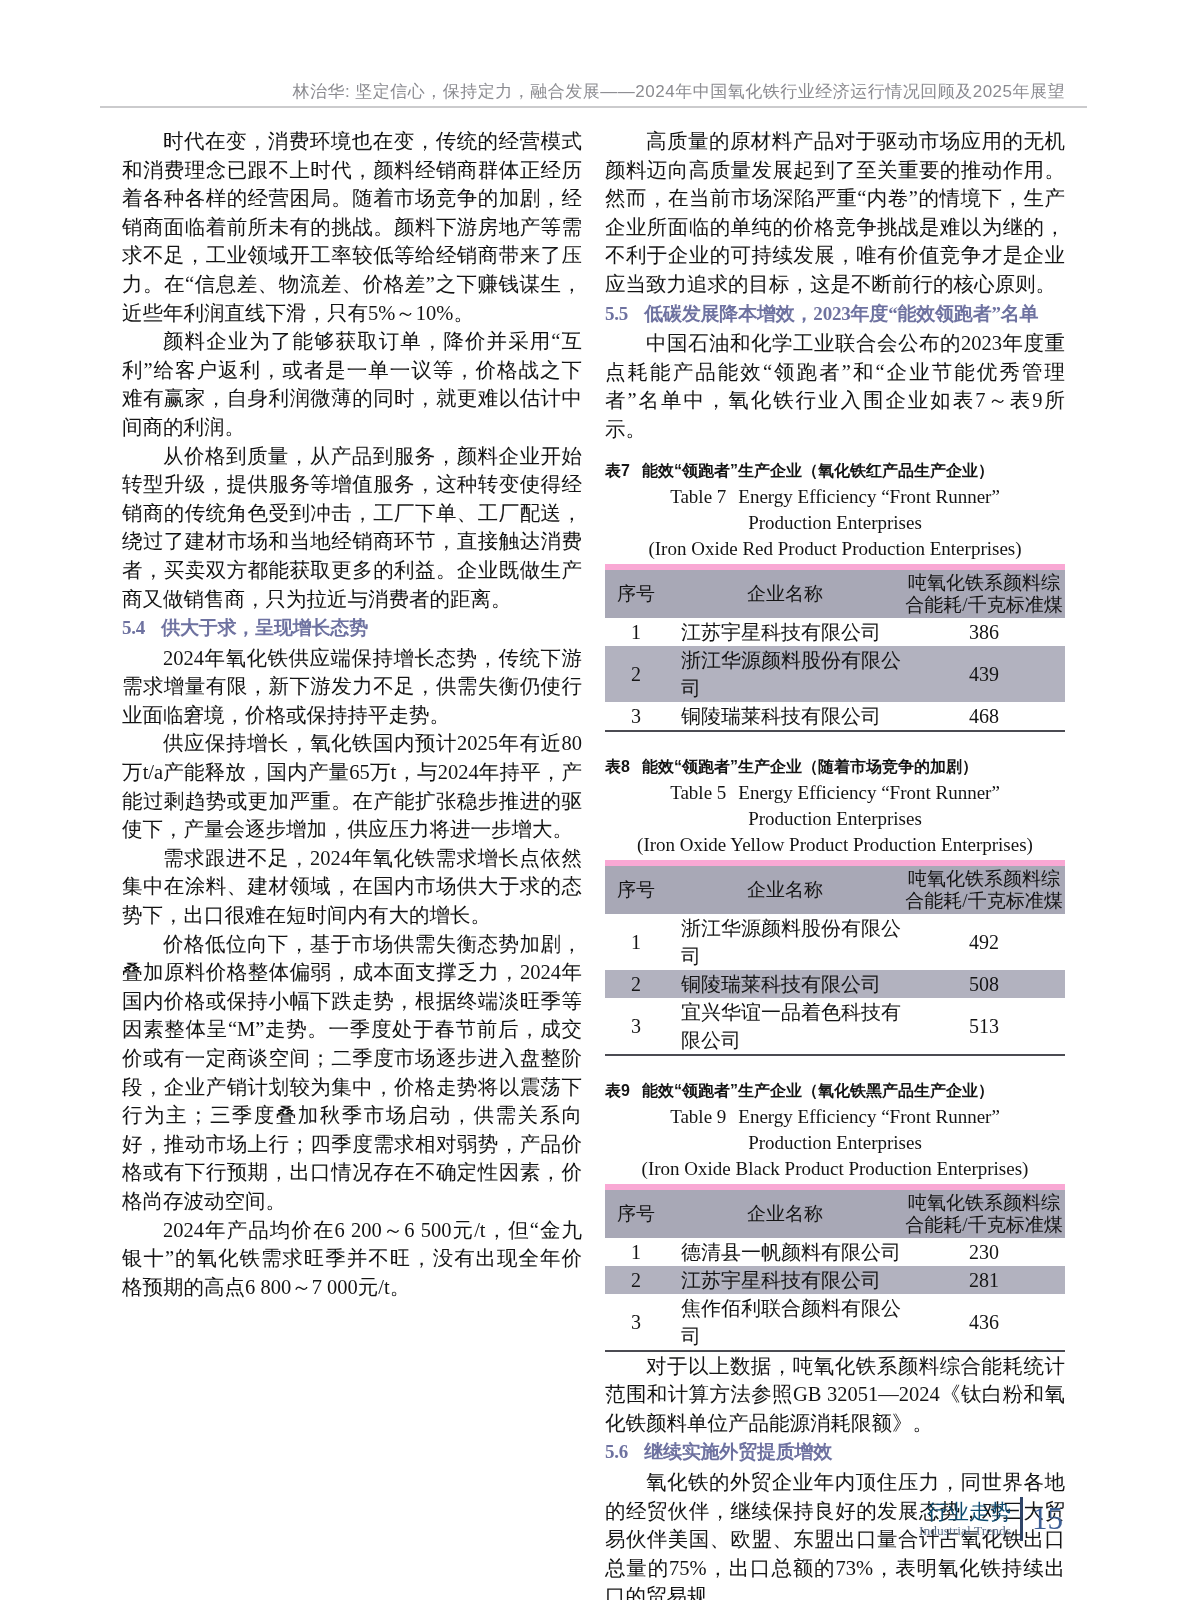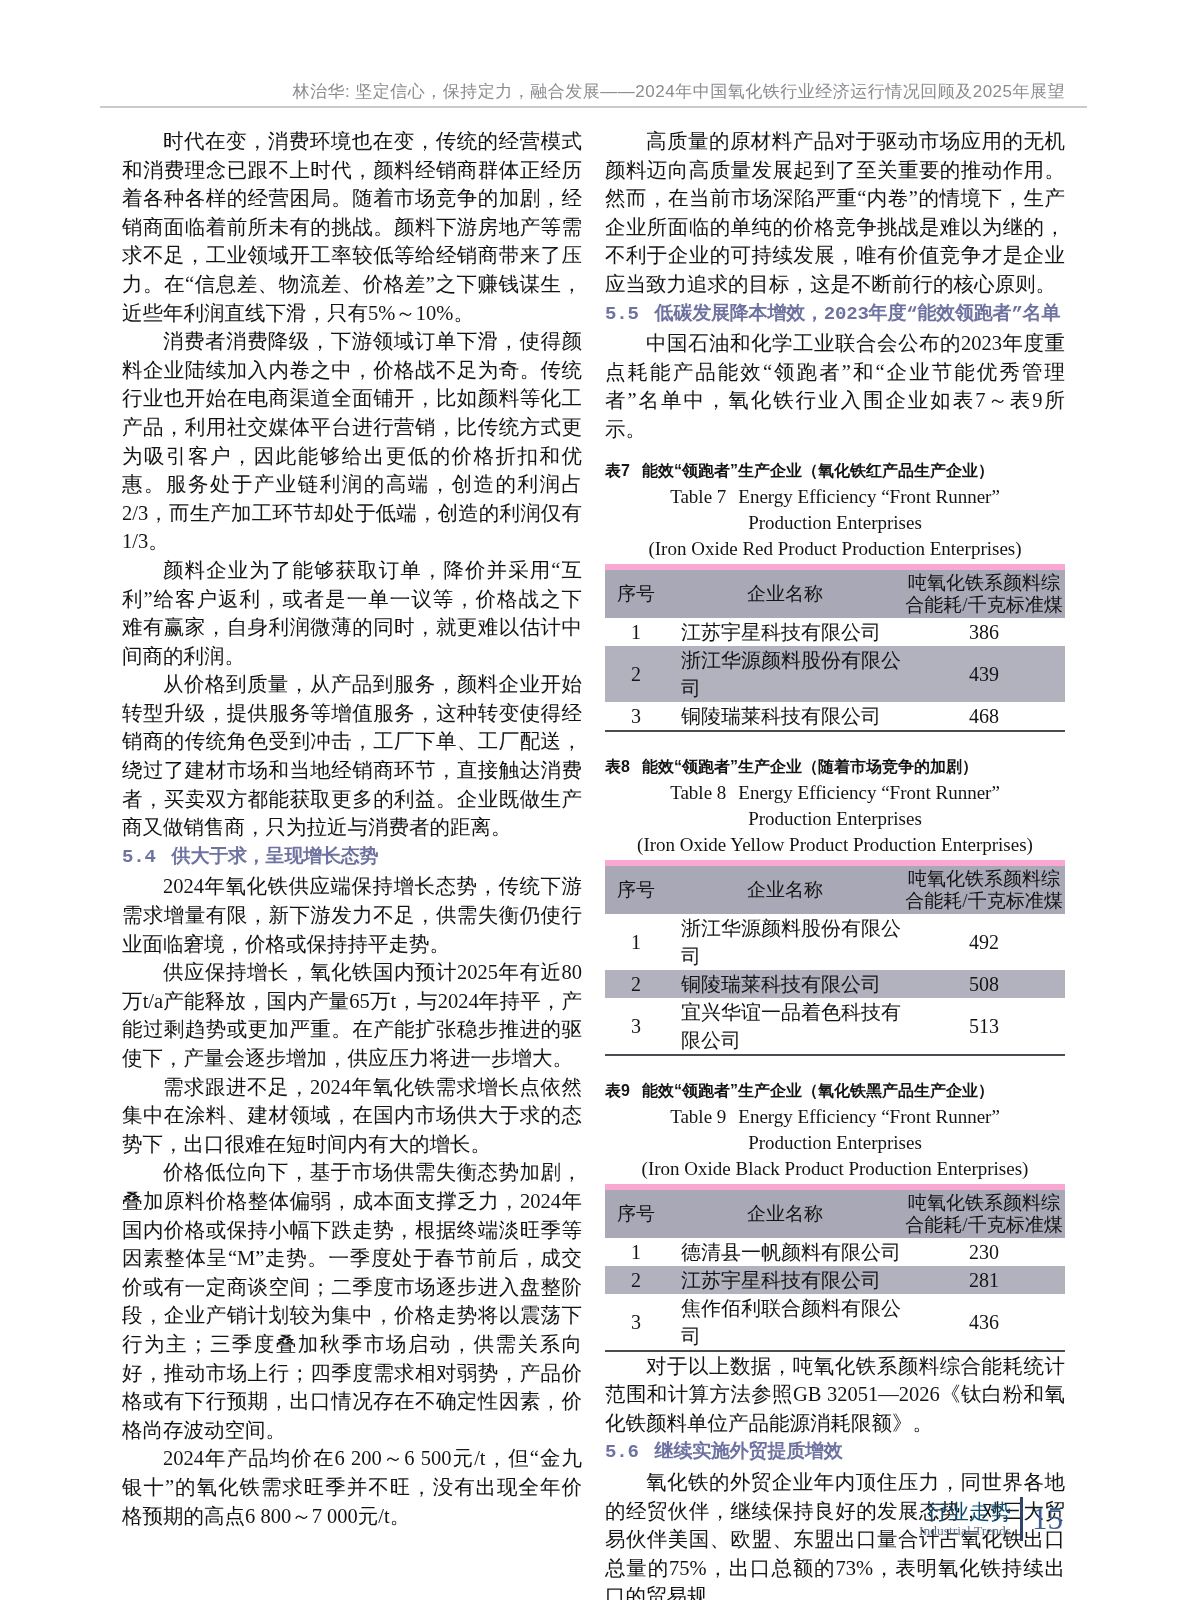--- a/index.html
+++ b/index.html
@@ -12,21 +12,21 @@
     text-align:right; font-family:Liberation Sans, sans-serif;
     font-size:17px; color:#8b8b90; letter-spacing:0.5px; white-space:nowrap;
   }
   .head-rule { position:absolute; top:106px; left:100px; right:100px; height:2px; background:#cbcbcd; }
 
   .content { position:absolute; top:127px; left:122px; width:943px; display:flex; gap:23px; }
   .col { width:460px; font-size:20.5px; line-height:28.6px; text-align:justify; }
   .col p { margin:0; text-indent:2em; }
 
   .sec-head {
-    font-family:Liberation Mono, monospace; font-weight:bold;
+    font-family:Liberation Serif, serif; font-weight:bold;
     color:#6e72a0; font-size:19px; line-height:28.6px; margin:1px 0;
     white-space:nowrap; letter-spacing:-0.2px;
   }
   .sec-head .sec-num { margin-right:16px; }
 
   .tbl-block { margin-top:14px; }
   .tbl-block.gap { margin-top:22px; }
   .cap-zh {
     text-align:left; font-family:"Liberation Sans","DejaVu Sans",sans-serif;
     font-weight:bold; font-size:16px; line-height:26px;
@@ -67,21 +67,20 @@
 
 <div class="page">
 
   <div class="running-head">林治华: 坚定信心，保持定力，融合发展——2024年中国氧化铁行业经济运行情况回顾及2025年展望</div>
   <div class="head-rule"></div>
 
   <div class="content">
 
     <div class="col">
       <p>时代在变，消费环境也在变，传统的经营模式和消费理念已跟不上时代，颜料经销商群体正经历着各种各样的经营困局。随着市场竞争的加剧，经销商面临着前所未有的挑战。颜料下游房地产等需求不足，工业领域开工率较低等给经销商带来了压力。在“信息差、物流差、价格差”之下赚钱谋生，近些年利润直线下滑，只有5%～10%。</p>
-      <p>消费者消费降级，下游领域订单下滑，使得颜料企业陆续加入内卷之中，价格战不足为奇。传统行业也开始在电商渠道全面铺开，比如颜料等化工产品，利用社交媒体平台进行营销，比传统方式更为吸引客户，因此能够给出更低的价格折扣和优惠。服务处于产业链利润的高端，创造的利润占2/3，而生产加工环节却处于低端，创造的利润仅有1/3。</p>
       <p>颜料企业为了能够获取订单，降价并采用“互利”给客户返利，或者是一单一议等，价格战之下难有赢家，自身利润微薄的同时，就更难以估计中间商的利润。</p>
       <p>从价格到质量，从产品到服务，颜料企业开始转型升级，提供服务等增值服务，这种转变使得经销商的传统角色受到冲击，工厂下单、工厂配送，绕过了建材市场和当地经销商环节，直接触达消费者，买卖双方都能获取更多的利益。企业既做生产商又做销售商，只为拉近与消费者的距离。</p>
       <div class="sec-head">
         <span class="sec-num">5.4</span><span>供大于求，呈现增长态势</span>
       </div>
       <p>2024年氧化铁供应端保持增长态势，传统下游需求增量有限，新下游发力不足，供需失衡仍使行业面临窘境，价格或保持持平走势。</p>
       <p>供应保持增长，氧化铁国内预计2025年有近80万t/a产能释放，国内产量65万t，与2024年持平，产能过剩趋势或更加严重。在产能扩张稳步推进的驱使下，产量会逐步增加，供应压力将进一步增大。</p>
       <p>需求跟进不足，2024年氧化铁需求增长点依然集中在涂料、建材领域，在国内市场供大于求的态势下，出口很难在短时间内有大的增长。</p>
       <p>价格低位向下，基于市场供需失衡态势加剧，叠加原料价格整体偏弱，成本面支撑乏力，2024年国内价格或保持小幅下跌走势，根据终端淡旺季等因素整体呈“M”走势。一季度处于春节前后，成交价或有一定商谈空间；二季度市场逐步进入盘整阶段，企业产销计划较为集中，价格走势将以震荡下行为主；三季度叠加秋季市场启动，供需关系向好，推动市场上行；四季度需求相对弱势，产品价格或有下行预期，出口情况存在不确定性因素，价格尚存波动空间。</p>
       <p>2024年产品均价在6 200～6 500元/t，但“金九银十”的氧化铁需求旺季并不旺，没有出现全年价格预期的高点6 800～7 000元/t。</p>
@@ -134,21 +133,21 @@
             </tr>
           </tbody>
         </table>
       </div>
 
       <div class="tbl-block gap">
         <div class="cap-zh">
           <span class="cap-label">表8</span><span>能效“领跑者”生产企业（随着市场竞争的加剧）</span>
         </div>
         <div class="cap-en">
-          <span class="cap-label">Table 8</span><span>Energy Efficiency “Front Runner”</span>
+          <span class="cap-label">Table 5</span><span>Energy Efficiency “Front Runner”</span>
         </div>
         <div class="cap-en">Production Enterprises</div>
         <div class="cap-en">(Iron Oxide Yellow Product Production Enterprises)</div>
         <table class="datatable">
           <colgroup>
               <col style="width:62px">
               <col style="width:236px">
               <col>
             </colgroup>
           <thead>
@@ -213,21 +212,21 @@
             </tr>
             <tr>
               <td class="c-num">3</td>
               <td class="c-name">焦作佰利联合颜料有限公司</td>
               <td class="c-val">436</td>
             </tr>
           </tbody>
         </table>
       </div>
 
-      <p class="after-tables">对于以上数据，吨氧化铁系颜料综合能耗统计范围和计算方法参照GB 32051—2026《钛白粉和氧化铁颜料单位产品能源消耗限额》。</p>
+      <p class="after-tables">对于以上数据，吨氧化铁系颜料综合能耗统计范围和计算方法参照GB 32051—2024《钛白粉和氧化铁颜料单位产品能源消耗限额》。</p>
       <div class="sec-head">
         <span class="sec-num">5.6</span><span>继续实施外贸提质增效</span>
       </div>
       <p>氧化铁的外贸企业年内顶住压力，同世界各地的经贸伙伴，继续保持良好的发展态势，对三大贸易伙伴美国、欧盟、东盟出口量合计占氧化铁出口总量的75%，出口总额的73%，表明氧化铁持续出口的贸易规</p>
     </div>
   </div>
 
   <div class="footer">
     <div class="footer-labels">
       <div class="footer-zh">行业走势</div>

